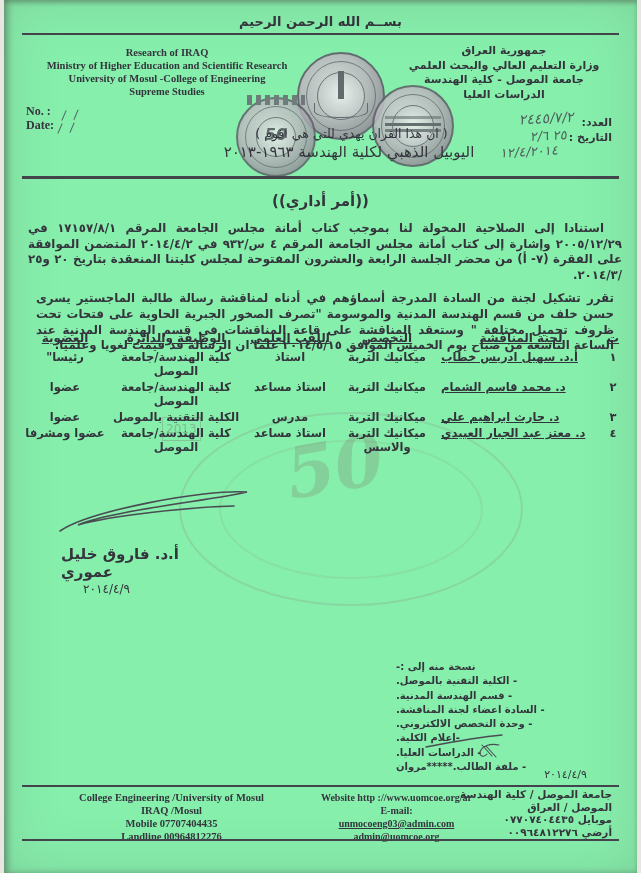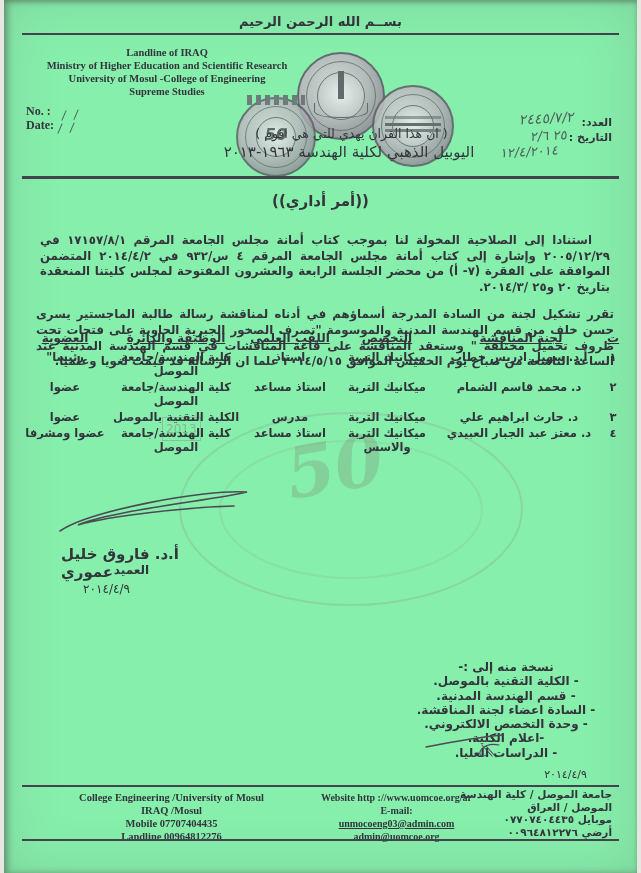--- a/index.html
+++ b/index.html
@@ -27,34 +27,34 @@
   .crown{position:absolute;top:-4px;left:12%;right:12%;height:10px;
     background:repeating-linear-gradient(90deg,#6a6a73 0 5px,transparent 5px 9px);}
   
   .wm-ellipse{position:absolute;border:2px solid rgba(140,134,122,.22);border-radius:50%;}
   .wm-fifty{position:absolute;font-size:70px;font-weight:bold;font-style:italic;color:rgba(125,119,108,.26);transform:rotate(-10deg);font-family:"DejaVu Serif",serif;}
   .wm-year{position:absolute;font-size:12px;color:rgba(125,119,108,.45);border:1px solid rgba(125,119,108,.35);padding:4px 3px;}
   
   table.committee{border-collapse:collapse;table-layout:fixed;width:600px;font-size:11.5px;font-weight:bold;color:#33333b;}
   table.committee th{text-decoration:underline;font-size:12px;padding:0 0 4px 0;vertical-align:top;}
   table.committee td{padding:1px 0;height:14px;vertical-align:top;}
-  .col-name{text-align:center;padding-right:4px !important;}
+  .col-name{text-align:left;padding-right:4px !important;text-decoration:underline;}
   .copies div{line-height:14.3px;}
 </style>
 </head>
 <body>
 
 <div class="page">
 
   <div class="abs center rtl b" style="left:0;right:0;top:14px;font-size:13px;letter-spacing:1px;">بســم الله الرحمن الرحيم</div>
 
   <div class="hr" style="top:33px;"></div>
 
   <div class="abs serif b center" style="left:8px;top:46px;width:310px;font-size:10.5px;line-height:13px;">
-    <div>Landline of IRAQ</div>
+    <div>Research of IRAQ</div>
     <div>Ministry of Higher Education and Scientific Research</div>
     <div>University of Mosul -College of Engineering</div>
     <div>Supreme Studies</div>
   </div>
 
   <div class="abs serif b" style="left:22px;top:104px;font-size:12px;line-height:14px;">
     <div>No. :</div>
     <div>Date:</div>
   </div>
   <div class="abs hand" style="left:58px;top:108px;font-size:12px;">/  /</div>
@@ -71,41 +71,47 @@
     <div class="inner"></div>
     <div class="core"></div>
     <div class="glyph" style="font-size:16px;font-style:italic;">50</div>
   </div>
   <div class="seal" style="left:368px;top:85px;width:78px;height:78px;opacity:.88;">
     <div class="inner"></div>
     <div class="core"></div>
     <div class="dam"></div>
   </div>
 
+  <div class="abs rtl b center" style="right:28px;top:44px;width:210px;font-size:11px;line-height:14.5px;">
+    <div>جمهورية العراق</div>
+    <div>وزارة التعليم العالي والبحث العلمي</div>
+    <div>جامعة الموصل - كلية الهندسة</div>
+    <div>الدراسات العليا</div>
+  </div>
 
   <div class="abs rtl b" style="right:25px;top:116px;font-size:11px;">العدد:</div>
   <div class="abs hand rtl" style="right:62px;top:110px;font-size:14px;">٢٤٤٥/٧/٢</div>
   <div class="abs rtl b" style="right:25px;top:131px;font-size:11px;">التاريخ :</div>
   <div class="abs hand rtl" style="right:70px;top:128px;font-size:13px;">٢٥ ٢/٦</div>
   <div class="abs hand rtl" style="right:78px;top:144px;font-size:13px;">١٢/٤/٢٠١٤</div>
 
   <div class="abs rtl center" style="left:180px;top:126px;width:335px;font-size:12.5px;">( ان هذا القران يهدي للتي هي اقوم )</div>
   <div class="abs rtl center" style="left:165px;top:143px;width:360px;font-size:15px;">اليوبيل الذهبي لكلية الهندسة ١٩٦٣-٢٠١٣</div>
 
   <div class="hr" style="top:176px;height:3px;"></div>
 
   <div class="wm-ellipse" style="left:175px;top:412px;width:340px;height:190px;"></div>
   <div class="wm-ellipse" style="left:215px;top:440px;width:260px;height:135px;border-color:rgba(140,134,122,.14);"></div>
   <div class="wm-fifty" style="left:282px;top:425px;">50</div>
   <div class="wm-year" style="left:158px;top:417px;">2013</div>
 
   <div class="abs rtl b center" style="left:0;right:0;top:192px;font-size:15px;">((أمر أداري))</div>
 
   <div class="abs rtl b" style="left:24px;top:221px;width:594px;font-size:11.8px;line-height:15.6px;text-align:justify;">
-    <p style="margin:12px;text-indent:18px;">استنادا إلى الصلاحية المخولة لنا بموجب كتاب أمانة مجلس الجامعة المرقم ١٧١٥٧/٨/١ في ٢٠٠٥/١٢/٢٩ وإشارة إلى كتاب أمانة مجلس الجامعة المرقم ٤ س/٩٣٢ في ٢٠١٤/٤/٢ المتضمن الموافقة على الفقرة (٧- أ) من محضر الجلسة الرابعة والعشرون المفتوحة لمجلس كليتنا المنعقدة بتاريخ ٢٠ و٢٥ /٢٠١٤/٣.</p>
+    <p style="margin:0;text-indent:18px;">استنادا إلى الصلاحية المخولة لنا بموجب كتاب أمانة مجلس الجامعة المرقم ١٧١٥٧/٨/١ في ٢٠٠٥/١٢/٢٩ وإشارة إلى كتاب أمانة مجلس الجامعة المرقم ٤ س/٩٣٢ في ٢٠١٤/٤/٢ المتضمن الموافقة على الفقرة (٧- أ) من محضر الجلسة الرابعة والعشرون المفتوحة لمجلس كليتنا المنعقدة بتاريخ ٢٠ و٢٥ /٢٠١٤/٣.</p>
     <p style="margin:8px;">تقرر تشكيل لجنة من السادة المدرجة أسماؤهم في أدناه لمناقشة رسالة طالبة الماجستير يسرى حسن خلف من قسم الهندسة المدنية والموسومة "تصرف الصخور الجبرية الحاوية على فتحات تحت ظروف تحميل مختلفة " وستعقد المناقشة على قاعة المناقشات في قسم الهندسة المدنية عند الساعة التاسعة من صباح يوم الخميس الموافق ٢٠١٤/٥/١٥ علما ان الرسالة قد قيمت لغويا وعلميا.</p>
   </div>
 
   <table class="committee rtl abs" style="left:21px;top:331px;">
     <colgroup>
       <col style="width:24px">
         <col style="width:160px">
         <col style="width:108px">
       <col style="width:86px">
         <col style="width:142px">
@@ -154,31 +160,31 @@
         <td class="center">كلية الهندسة/جامعة الموصل</td>
         <td class="center">عضوا ومشرفا</td>
       </tr>
     </tbody>
   </table>
 
   <svg class="abs" style="left:50px;top:483px;" width="200" height="55" viewBox="0 0 200 55">
     <path d="M6 48 C35 28, 150 6, 193 9 C160 17, 55 28, 24 42 C55 33, 135 24, 180 23" fill="none" stroke="#4b4b54" stroke-width="1.6" stroke-linecap="round"></path>
   </svg>
   <div class="abs rtl b" style="left:57px;top:545px;width:165px;text-align:left;font-size:15px;">أ.د. فاروق خليل عموري</div>
-  <div class="abs rtl b" style="left:45px;top:563px;width:165px;text-align:center;font-size:12px;">العميد</div>
   <div class="abs rtl" style="left:20px;top:582px;width:165px;text-align:center;font-size:12px;letter-spacing:2px;">٢٠١٤/٤/٩</div>
 
-  <div class="abs rtl b copies" style="right:21px;top:660px;width:220px;text-align:center;font-size:12px;">
+  <div class="abs rtl b copies" style="right:21px;top:660px;width:220px;text-align:left;font-size:10px;">
     <div>نسخة منه إلى :-</div>
     <div>- الكلية التقنية  بالموصل.</div>
     <div>- قسم الهندسة المدنية.</div>
     <div>- السادة اعضاء لجنة المناقشة.</div>
     <div>- وحدة التخصص الالكتروني.</div>
     <div>-اعلام الكلية.</div>
     <div>- الدراسات العليا.</div>
+    <div>- ملفة الطالب.*****مروان</div>
   </div>
   <div class="abs rtl" style="right:50px;top:768px;font-size:11px;letter-spacing:1px;">٢٠١٤/٤/٩</div>
 
   <svg class="abs" style="left:420px;top:733px;" width="80" height="16" viewBox="0 0 80 16">
     <path d="M2 14 C28 9, 55 4, 78 2" fill="none" stroke="#4b4b54" stroke-width="1.3" stroke-linecap="round"></path>
   </svg>
   <svg class="abs" style="left:468px;top:742px;" width="30" height="18" viewBox="0 0 30 18">
     <path d="M27 3 C18 1, 10 4, 8 10 C7 14, 12 16, 15 12 M20 14 L10 3 M24 15 L14 4" fill="none" stroke="#4b4b54" stroke-width="1.1" stroke-linecap="round"></path>
   </svg>
 

